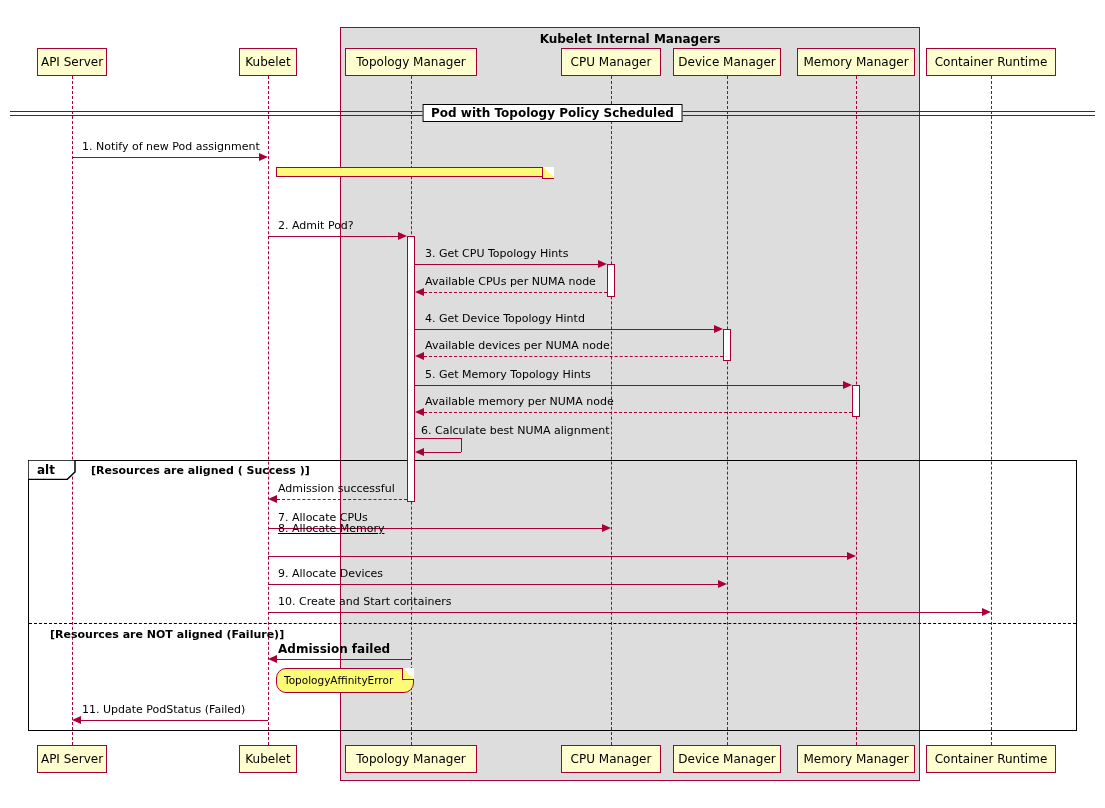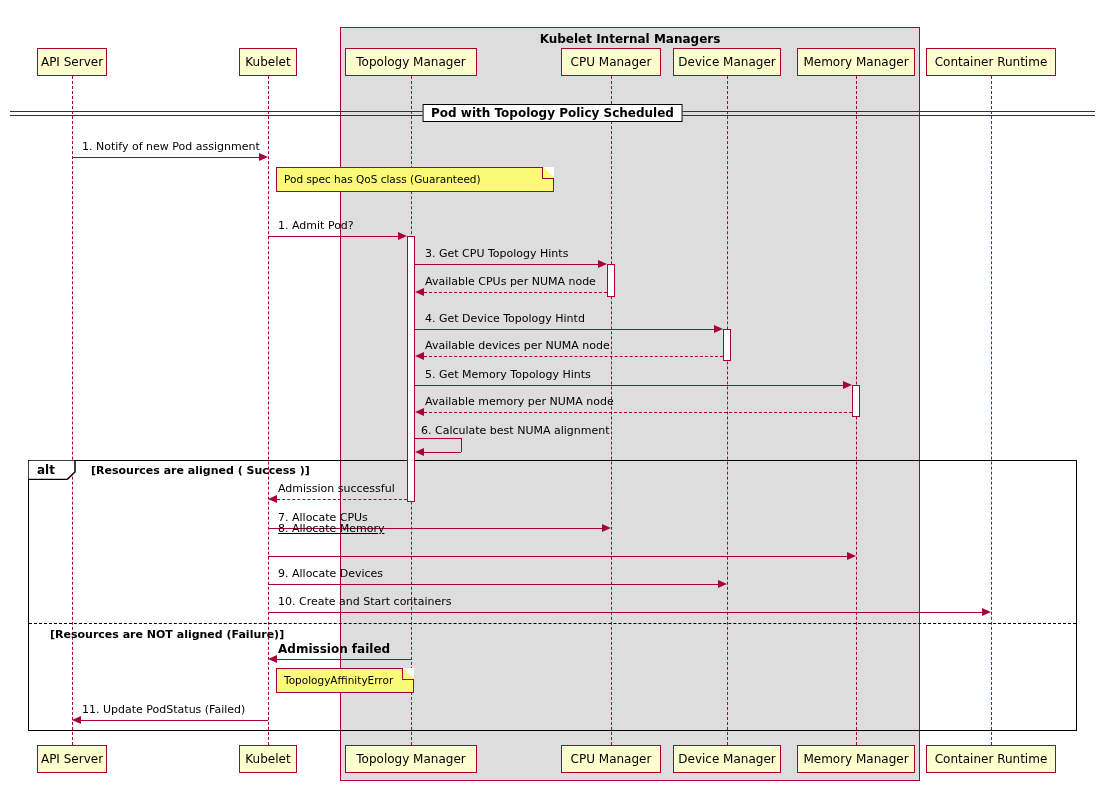--- a/index.html
+++ b/index.html
@@ -98,21 +98,21 @@
       <div class="pbox" style="left: 926px; top: 745px; width: 130px; height: 28px;">Container Runtime</div>
       <div class="activation" style="left: 407px; top: 236px; width: 8px; height: 266px;"></div>
       <div class="activation" style="left: 607px; top: 264px; width: 8px; height: 33px;"></div>
       <div class="activation" style="left: 723px; top: 329px; width: 8px; height: 32px;"></div>
       <div class="activation" style="left: 852px; top: 385px; width: 8px; height: 32px;"></div>
       <div class="mline solid" style="left: 72px; top: 157px; width: 187px;"></div>
       <div class="arrow arrow-right" style="left: 259px; top: 153px;"></div>
       <div class="mlabel" style="left: 82px; top: 140px;">1. Notify of new Pod assignment</div>
       <div class="mline solid" style="left: 268px; top: 236px; width: 130px;"></div>
       <div class="arrow arrow-right" style="left: 398px; top: 232px;"></div>
-      <div class="mlabel" style="left: 278px; top: 219px;">1. Admit Pod?</div>
+      <div class="mlabel" style="left: 278px; top: 219px;">2. Admit Pod?</div>
       <div class="mline solid" style="left: 415px; top: 264px; width: 183px;"></div>
       <div class="arrow arrow-right" style="left: 598px; top: 260px;"></div>
       <div class="mlabel" style="left: 425px; top: 247px;">3. Get CPU Topology Hints</div>
       <div class="mline dashed" style="left: 424px; top: 292px; width: 183px;"></div>
       <div class="arrow arrow-left" style="left: 415px; top: 288px;"></div>
       <div class="mlabel" style="left: 425px; top: 275px;">Available CPUs per NUMA node</div>
       <div class="mline solid" style="left: 415px; top: 329px; width: 299px;"></div>
       <div class="arrow arrow-right" style="left: 714px; top: 325px;"></div>
       <div class="mlabel" style="left: 425px; top: 312px;">4. Get Device Topology Hintd</div>
       <div class="mline dashed" style="left: 424px; top: 356px; width: 299px;"></div>
@@ -145,21 +145,20 @@
       <div class="arrow arrow-right" style="left: 982px; top: 608px;"></div>
       <div class="mlabel" style="left: 278px; top: 595px;">10. Create and Start containers</div>
       <div class="mline solid" style="left: 277px; top: 659px; width: 134px;"></div>
       <div class="arrow arrow-left" style="left: 268px; top: 655px;"></div>
       <div class="mlabel bold" style="left: 278px; top: 642px;">Admission failed</div>
       <div class="mline solid" style="left: 81px; top: 720px; width: 187px;"></div>
       <div class="arrow arrow-left" style="left: 72px; top: 716px;"></div>
       <div class="mlabel" style="left: 82px; top: 703px;">11. Update PodStatus (Failed)</div>
       <div class="note" style="left: 276px; top: 167px; width: 278px;">
         <div class="note-fold"></div>
-        <div class="note-line">Pod spec has QoS class (Guaranteed)</div>
       </div>
-      <div class="note" style="left: 276px; top: 668px; width: 138px;">
+      <div class="note" style="left: 276px; top: 668px; width: 138px; border-radius: 10px;">
         <div class="note-fold"></div>
         <div class="note-line">TopologyAffinityError</div>
       </div>
     </div>
 
 </div>
 
 </body></html>

